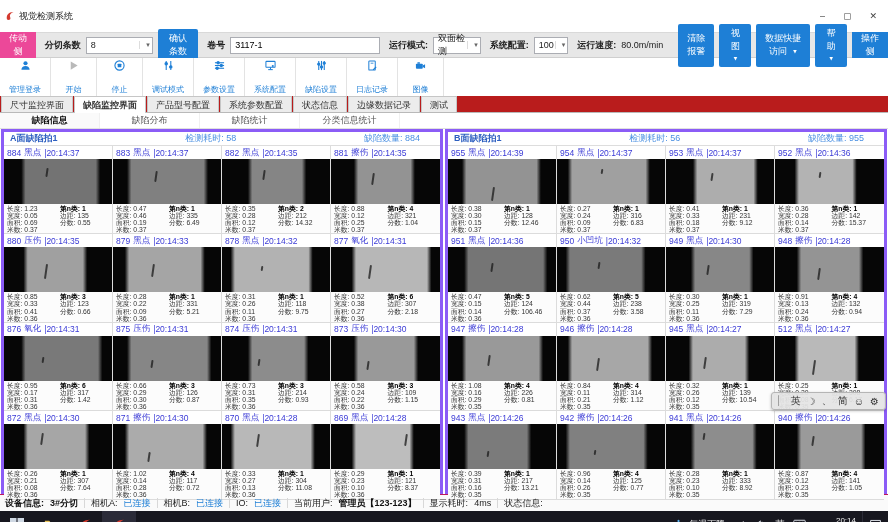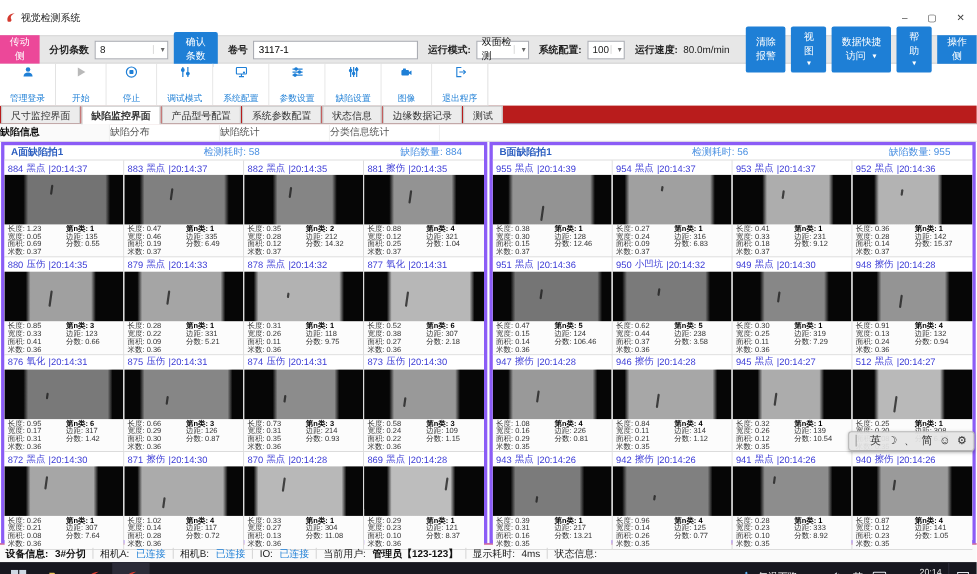--- a/index.html
+++ b/index.html
@@ -34,21 +34,21 @@
   .tool-btn svg { width:17px; height:17px; }
   .tool-btn .t-label { font-size:8px; color:#1e7fd6; white-space:nowrap; }
 
   
   .tabs { height:17px; background:#b91c1c; display:flex; align-items:flex-end; padding-left:1px; border-bottom:1px solid #b9b9b9; }
   .tab { font-size:9px; color:#333; padding:2px 8px 3px; border:1px solid #c6c6c6; border-bottom:none; background:#ececec; margin-right:1px; height:16px; cursor:pointer; }
   .tab.active { background:#fff; position:relative; top:1px; height:17px; font-weight:bold; }
 
   
   .subtabs { height:16px; background:#fff; display:flex; border-bottom:1px solid #e0e0e0; }
-  .subtab { width:100px; text-align:left; font-size:9px; color:#555; line-height:15px; cursor:pointer; border-right:1px solid #f0f0f0;font-family:Liberation Serif, serif; }
+  .subtab { width:100px; text-align:center; font-size:9px; color:#555; line-height:15px; cursor:pointer; border-right:1px solid #f0f0f0;font-family:Liberation Serif, serif; }
   .subtab.active { color:#111; font-weight:bold; background:#fafafa; }
 
   
   .panels { height:365px; display:flex; gap:2px; padding:0 1px; background:#fff; }
   .panel { flex:1; border:3px solid #8b5cf6; display:flex; flex-direction:column; min-width:0; }
   .panel-header { height:15px; display:flex; align-items:center; padding:0 6px; border-bottom:1px solid #ddd; font-size:9px; }
   .panel-title { color:#2d5fc0; font-weight:bold; }
   .panel-mid { margin-left:auto; color:#4a90e2; }
   .panel-right { margin-left:auto; color:#4a90e2; padding-right:14px; }
   .grid { flex:1; display:grid; grid-template-columns:repeat(4,1fr); grid-auto-rows:1fr; }
@@ -155,65 +155,65 @@
   <button class="tool-btn">
     <svg viewBox="0 0 24 24" stroke="#1e7fd6" stroke-width="2.4" fill="#1e7fd6">
         <line x1="7" y1="2" x2="7" y2="22"></line>
         <line x1="17" y1="2" x2="17" y2="22"></line>
         <circle cx="7" cy="8" r="2.6"></circle>
         <circle cx="17" cy="15" r="2.6"></circle>
       </svg>
     <span class="t-label">调试模式</span>
   </button>
   <button class="tool-btn">
-    <svg viewBox="0 0 24 24" fill="none" stroke="#1e7fd6" stroke-width="2.2">
-        <rect x="2" y="3" width="20" height="13" rx="1.5"></rect>
-        <line x1="12" y1="16" x2="12" y2="20"></line>
-        <line x1="7" y1="21" x2="17" y2="21"></line>
-        <circle cx="17" cy="13" r="2.2" fill="#1e7fd6" stroke="none"></circle>
-      </svg>
-    <span class="t-label">系统配置</span>
-  </button>
-  <button class="tool-btn">
     <svg viewBox="0 0 24 24" stroke="#1e7fd6" stroke-width="2.4" fill="#1e7fd6">
         <line x1="2" y1="6" x2="22" y2="6"></line>
         <line x1="2" y1="12" x2="22" y2="12"></line>
         <line x1="2" y1="18" x2="22" y2="18"></line>
         <circle cx="9" cy="6" r="2.4"></circle>
         <circle cx="16" cy="12" r="2.4"></circle>
         <circle cx="7" cy="18" r="2.4"></circle>
       </svg>
     <span class="t-label">参数设置</span>
+  </button>
+  <button class="tool-btn">
+    <svg viewBox="0 0 24 24" fill="none" stroke="#1e7fd6" stroke-width="2.2">
+        <rect x="2" y="3" width="20" height="13" rx="1.5"></rect>
+        <line x1="12" y1="16" x2="12" y2="20"></line>
+        <line x1="7" y1="21" x2="17" y2="21"></line>
+        <circle cx="17" cy="13" r="2.2" fill="#1e7fd6" stroke="none"></circle>
+      </svg>
+    <span class="t-label">系统配置</span>
   </button>
   <button class="tool-btn">
     <svg viewBox="0 0 24 24" stroke="#1e7fd6" stroke-width="2.4" fill="#1e7fd6">
         <line x1="6" y1="2" x2="6" y2="22"></line>
         <line x1="12" y1="2" x2="12" y2="22"></line>
         <line x1="18" y1="2" x2="18" y2="22"></line>
         <circle cx="6" cy="9" r="2.3"></circle>
         <circle cx="12" cy="15" r="2.3"></circle>
         <circle cx="18" cy="7" r="2.3"></circle>
       </svg>
     <span class="t-label">缺陷设置</span>
   </button>
   <button class="tool-btn">
     <svg viewBox="0 0 24 24" fill="#1e7fd6">
+        <rect x="4" y="2" width="14" height="20" rx="1.5" fill="none" stroke="#1e7fd6" stroke-width="2.2"></rect>
+        <line x1="8" y1="7" x2="14" y2="7" stroke="#1e7fd6" stroke-width="1.8"></line>
+        <path d="M13 20l6-6 2 2-6 6h-2z"></path>
+      </svg>
+    <span class="t-label">日志记录</span>
+  </button>
+  <button class="tool-btn">
+    <svg viewBox="0 0 24 24" fill="#1e7fd6">
         <rect x="2" y="8" width="15" height="11" rx="2"></rect>
         <path d="M17 12l5-3v9l-5-3z"></path>
         <rect x="5" y="5" width="6" height="3" rx="1"></rect>
       </svg>
     <span class="t-label">图像</span>
-  </button>
-  <button class="tool-btn">
-    <svg viewBox="0 0 24 24" fill="none" stroke="#1e7fd6" stroke-width="2.2">
-        <path d="M14 3H5v18h9"></path>
-        <line x1="10" y1="12" x2="22" y2="12"></line>
-        <path d="M18 8l4 4-4 4"></path>
-      </svg>
-    <span class="t-label">退出程序</span>
   </button>
 </div>
 
 <div class="tabs">
   <div class="tab">尺寸监控界面</div>
   <div class="tab active">缺陷监控界面</div>
   <div class="tab">产品型号配置</div>
   <div class="tab">系统参数配置</div>
   <div class="tab">状态信息</div>
   <div class="tab">边缘数据记录</div>

